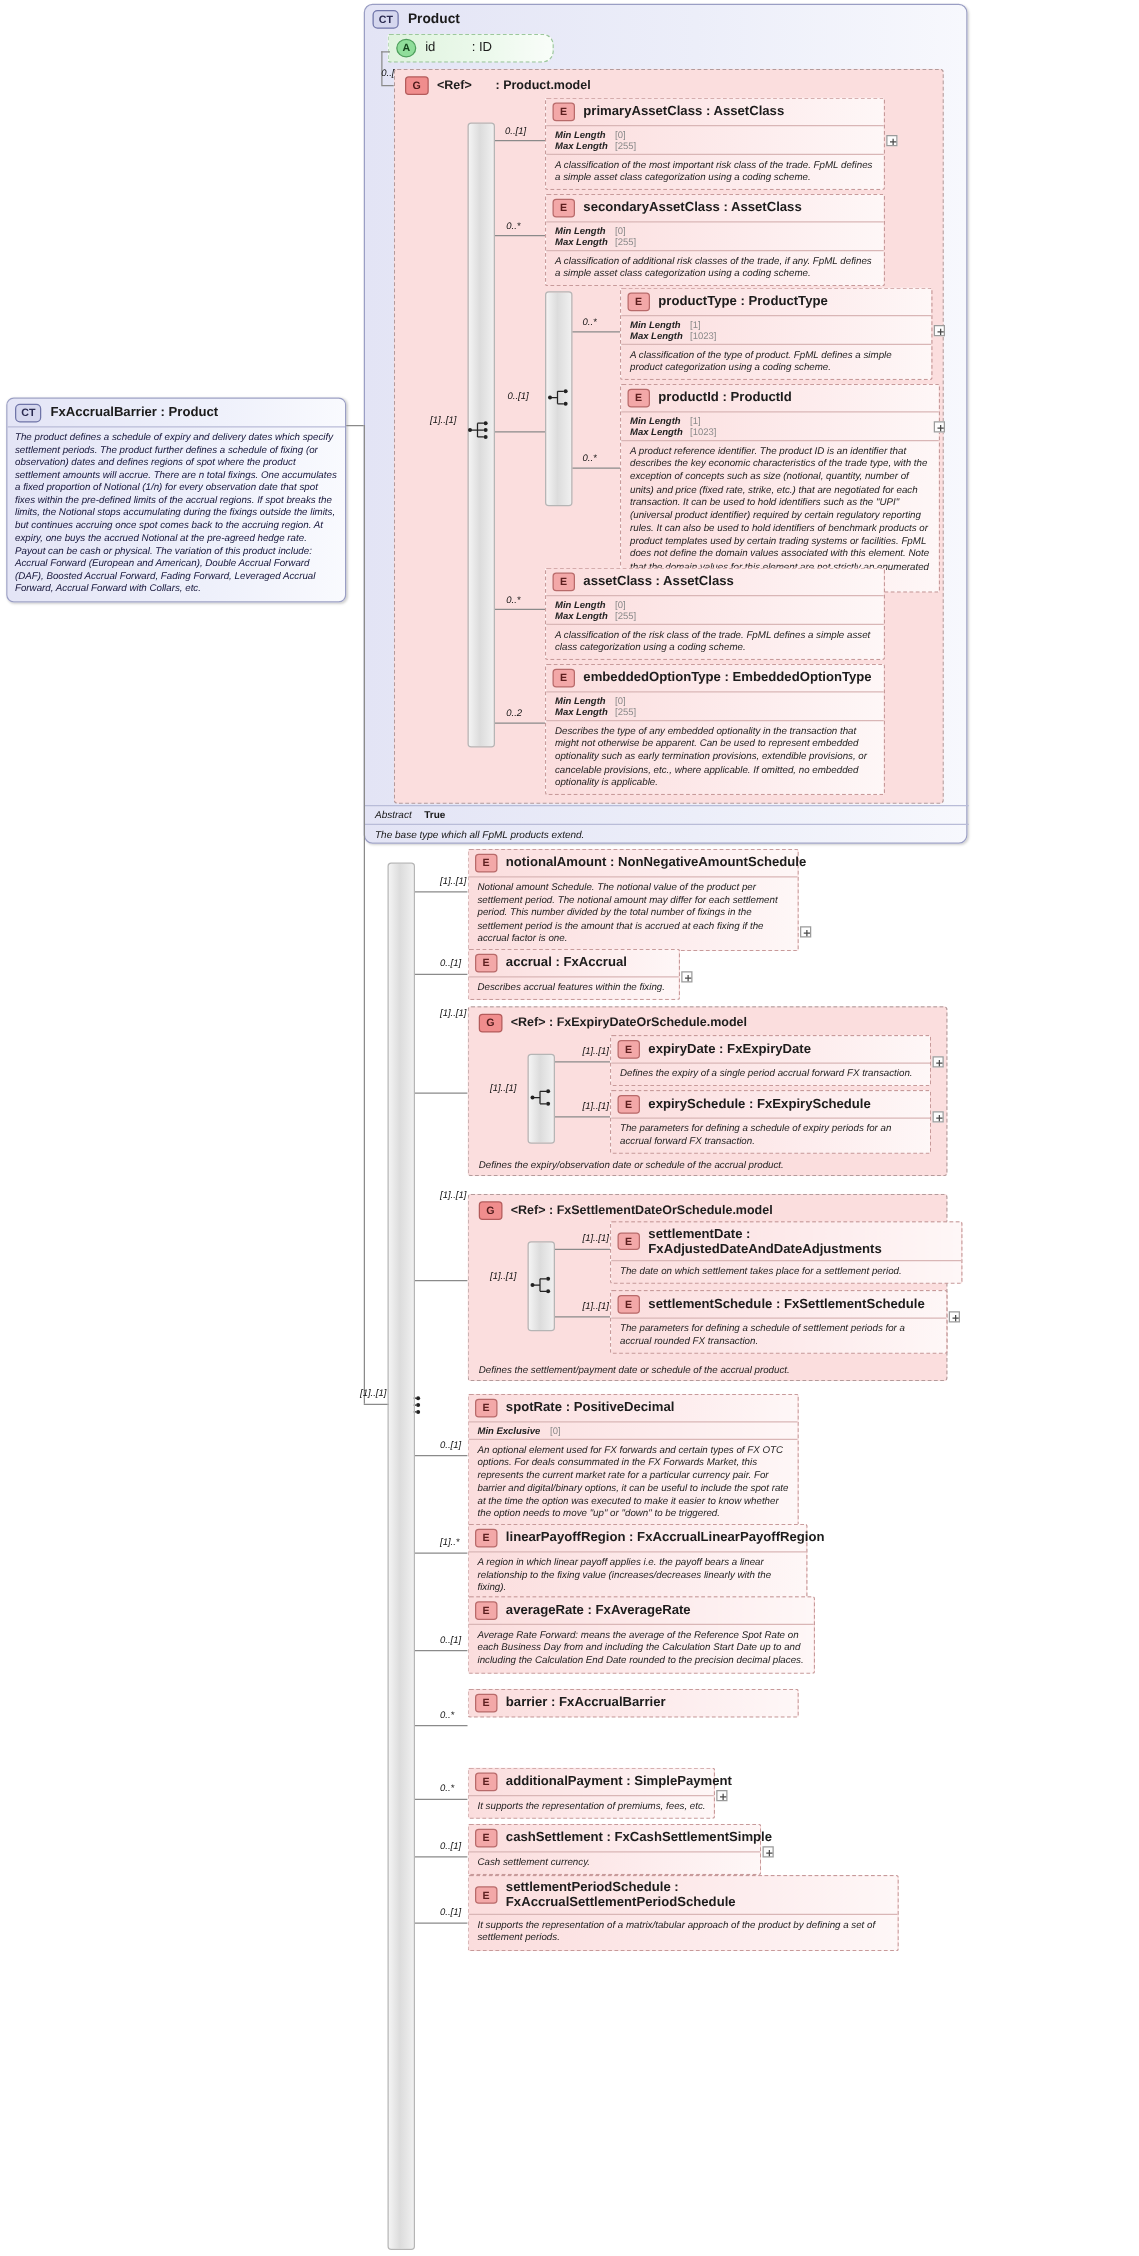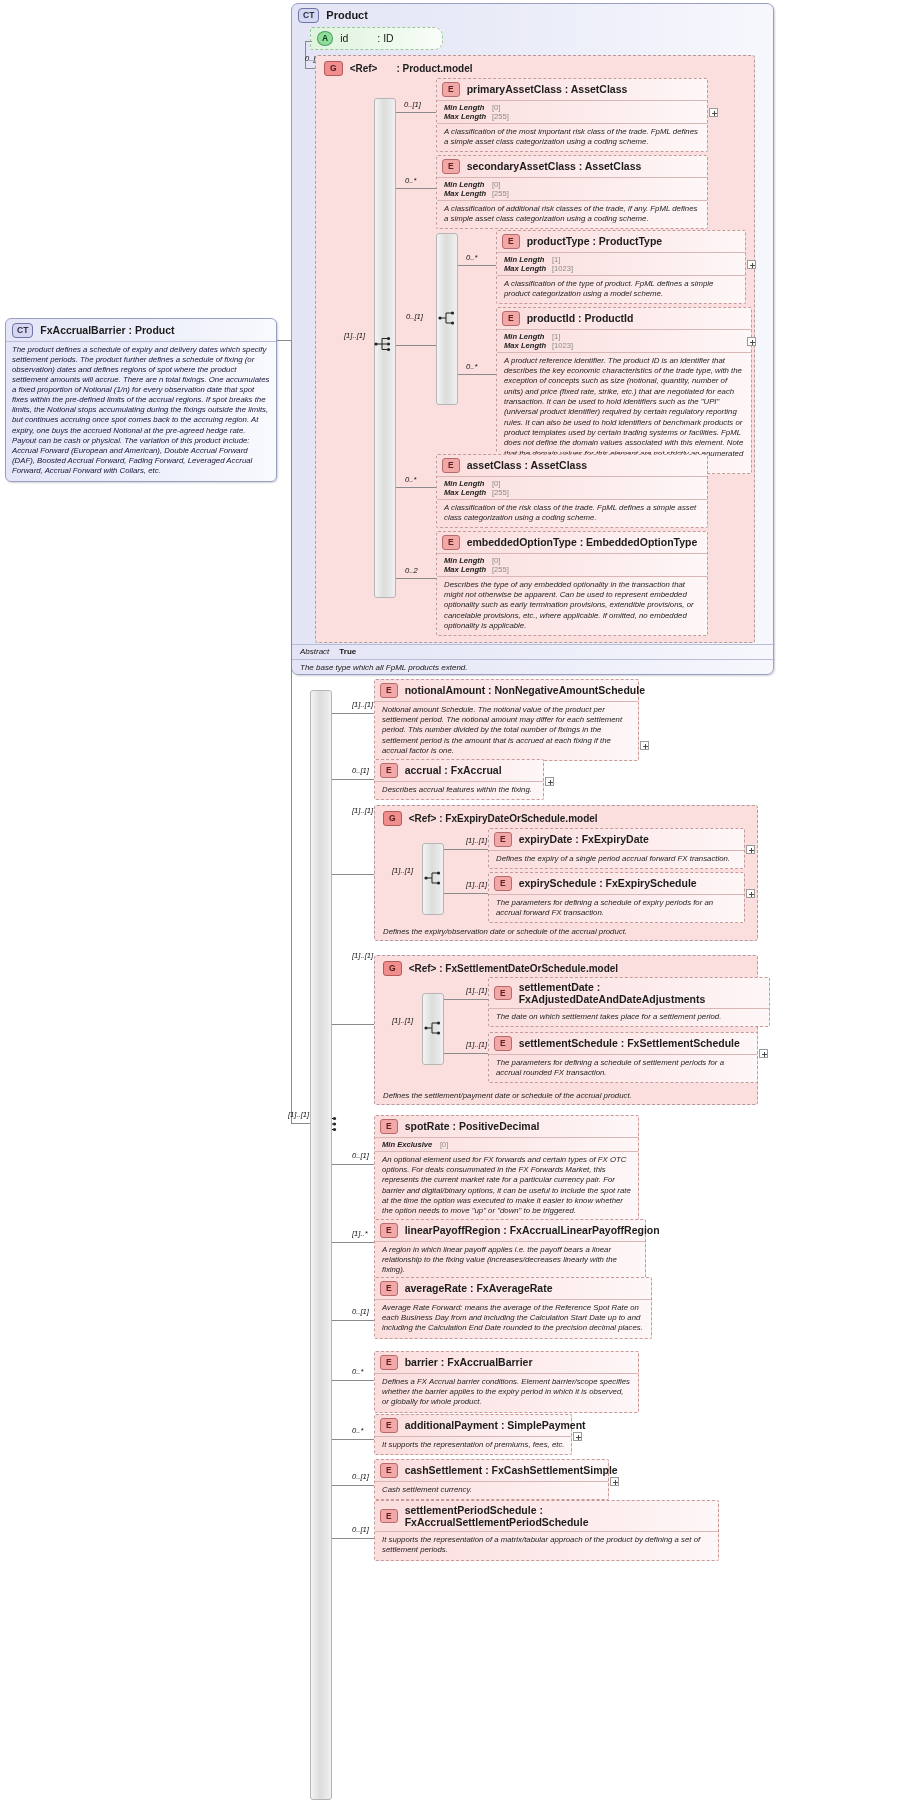--- a/index.html
+++ b/index.html
@@ -288,21 +288,21 @@
       <div class="ebox-facets">
         <div class="facet-row">
             <span class="facet-name">Min Length</span>
             <span class="facet-val">[1]</span>
           </div>
         <div class="facet-row">
             <span class="facet-name">Max Length</span>
             <span class="facet-val">[1023]</span>
           </div>
       </div>
-      <div class="ebox-desc">A classification of the type of product. FpML defines a simple product categorization using a model scheme.</div>
+      <div class="ebox-desc">A classification of the type of product. FpML defines a simple product categorization using a coding scheme.</div>
     </div>
     <div class="plus abs" style="left:455px; top:256px;"></div>
 
     <span class="card abs" style="left:174px; top:358px;">0..*</span>
     <div class="hline abs" style="left:166px; top:370px; width:38px;"></div>
     <div class="ebox abs" style="left:204px; top:303px; width:256px;">
       <div class="ebox-head">
         <span class="badge badge-e">E</span>
         <span>productId : ProductId</span>
       </div>
@@ -530,21 +530,20 @@
     <div class="ebox-desc">Average Rate Forward: means the average of the Reference Spot Rate on each Business Day from and including the Calculation Start Date up to and including the Calculation End Date rounded to the precision decimal places.</div>
   </div>
 
   <span class="card abs" style="left:352px; top:1367px;">0..*</span>
   <div class="hline abs" style="left:332px; top:1380px; width:42px;"></div>
   <div class="ebox abs" style="left:374px; top:1351px; width:265px;">
     <div class="ebox-head">
       <span class="badge badge-e">E</span>
       <span>barrier : FxAccrualBarrier</span>
     </div>
-    <div class="ebox-desc">Defines a FX Accrual barrier conditions. Element barrier/scope specifies whether the barrier applies to the expiry period in which it is observed, or globally for whole product.</div>
   </div>
 
   <span class="card abs" style="left:352px; top:1426px;">0..*</span>
   <div class="hline abs" style="left:332px; top:1439px; width:42px;"></div>
   <div class="ebox abs" style="left:374px; top:1414px; width:198px;">
     <div class="ebox-head">
       <span class="badge badge-e">E</span>
       <span>additionalPayment : SimplePayment</span>
     </div>
     <div class="ebox-desc">It supports the representation of premiums, fees, etc.</div>

